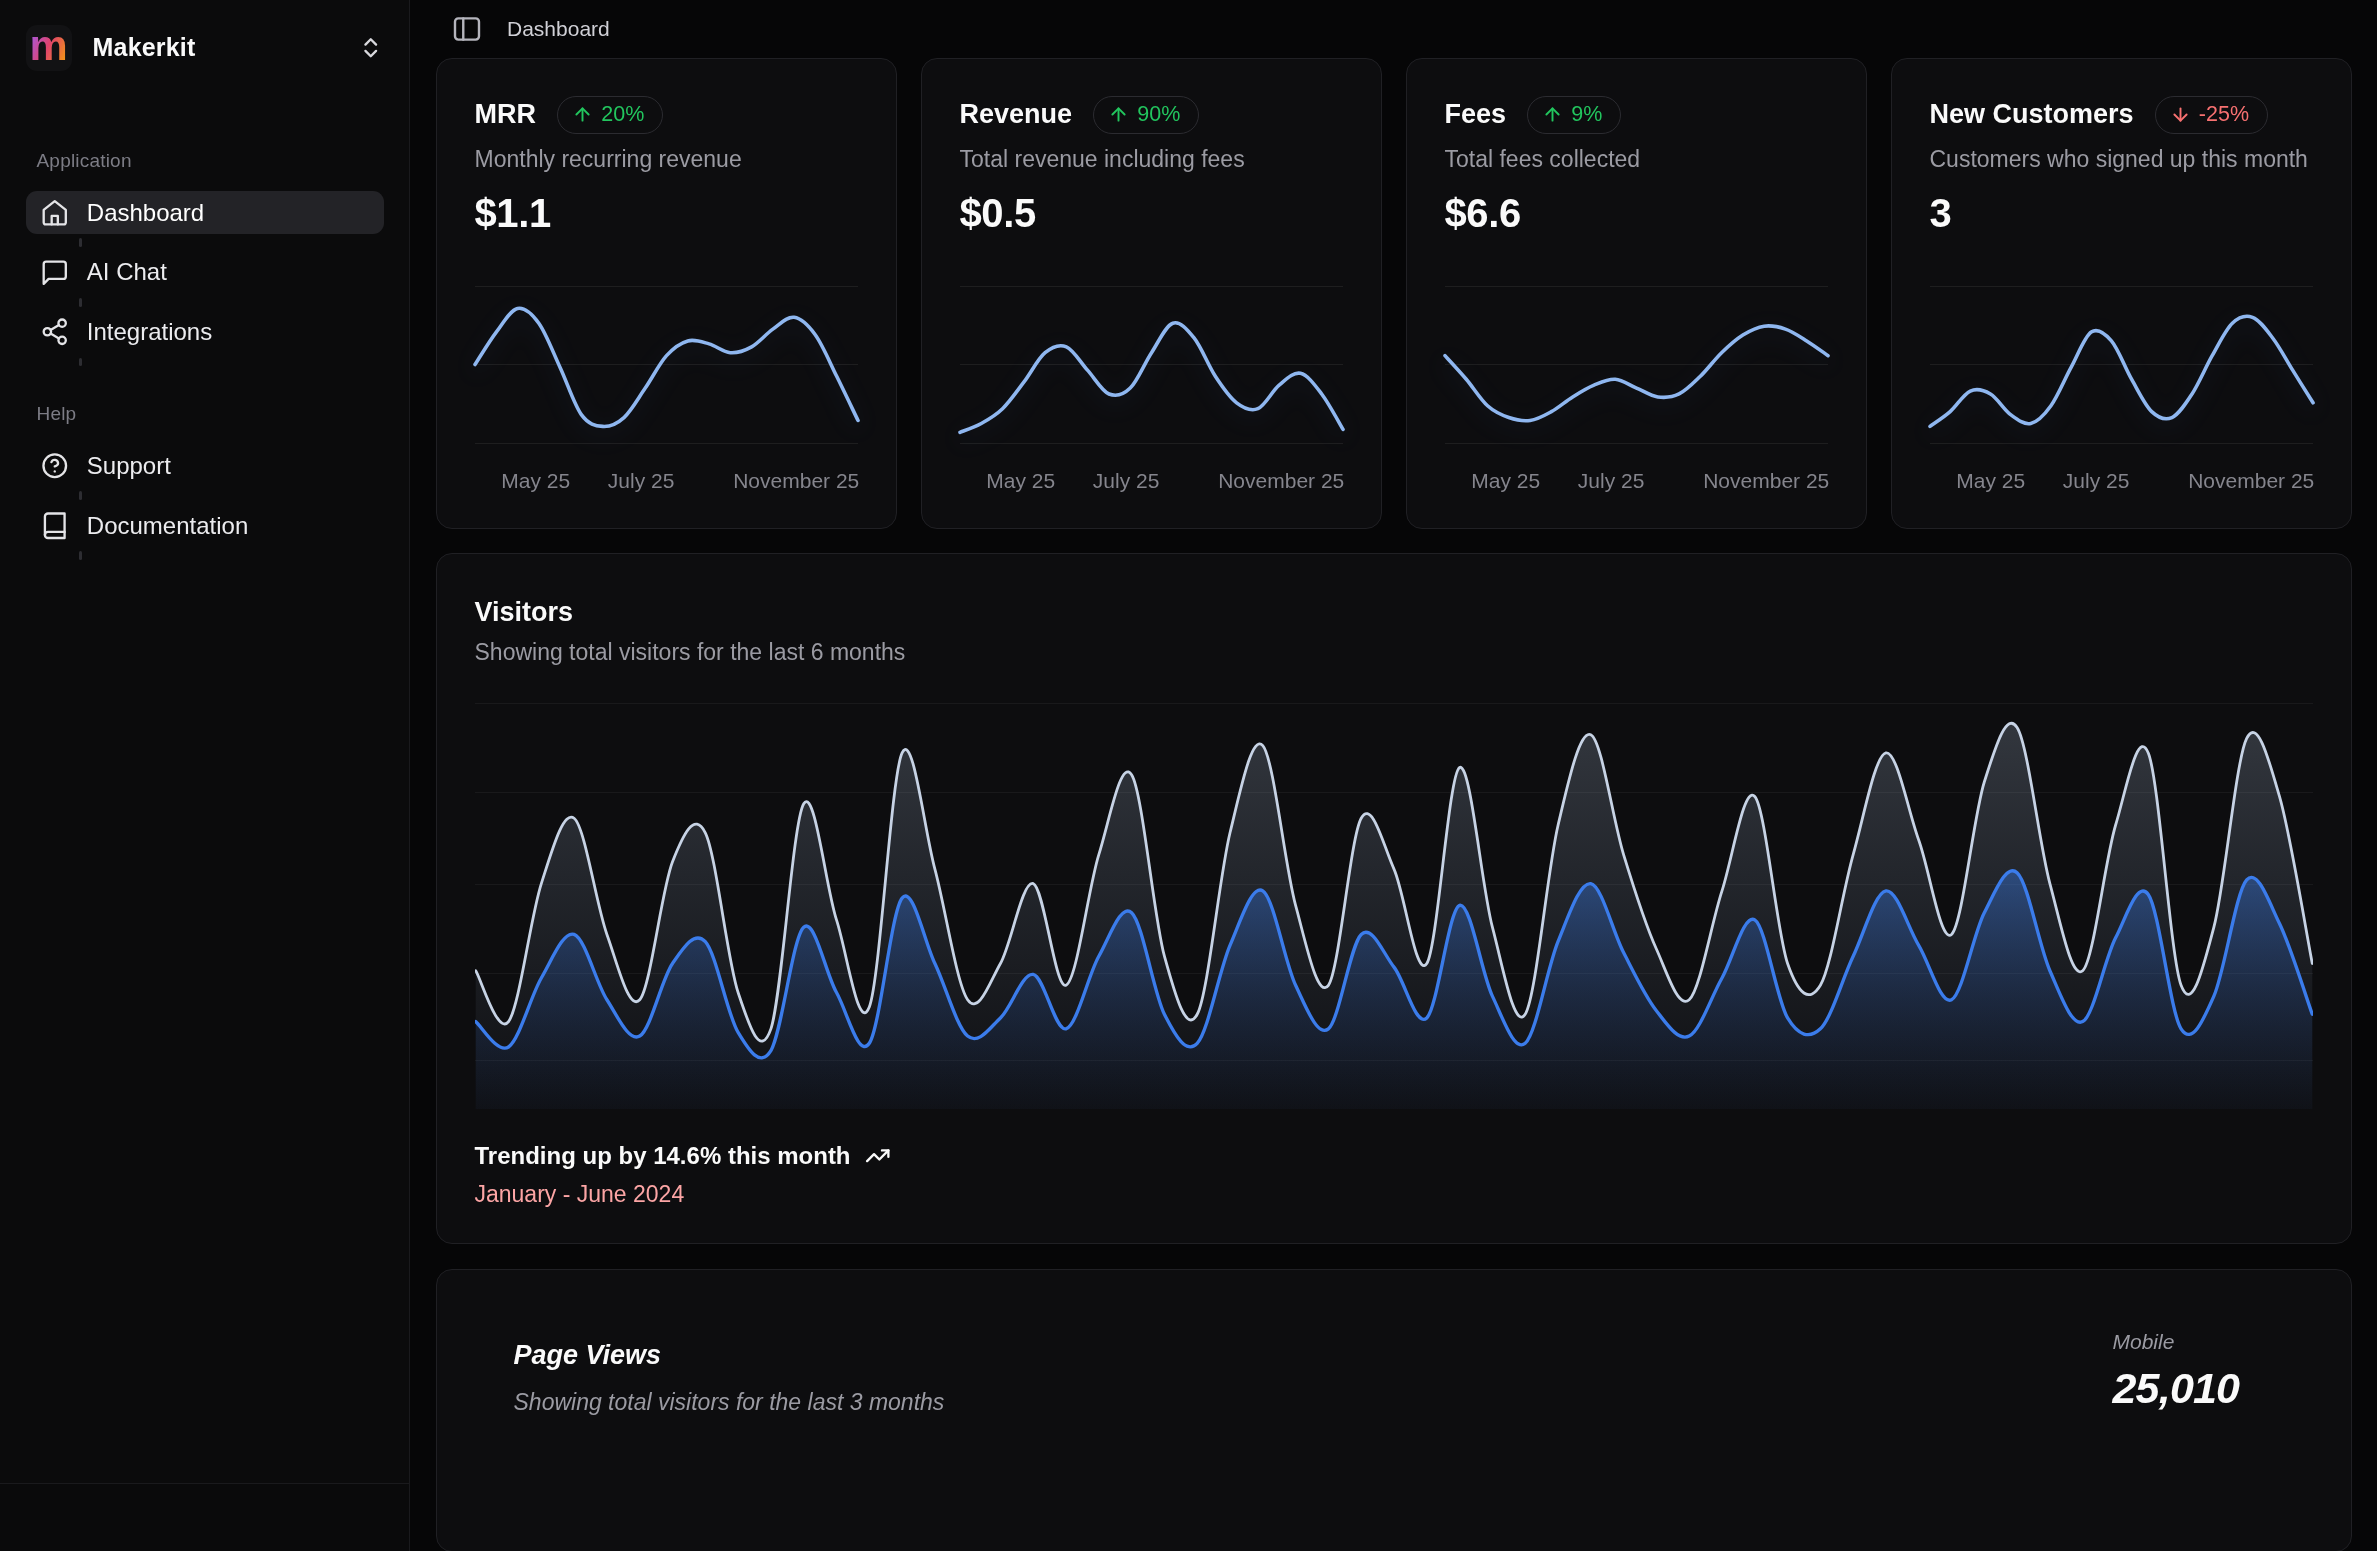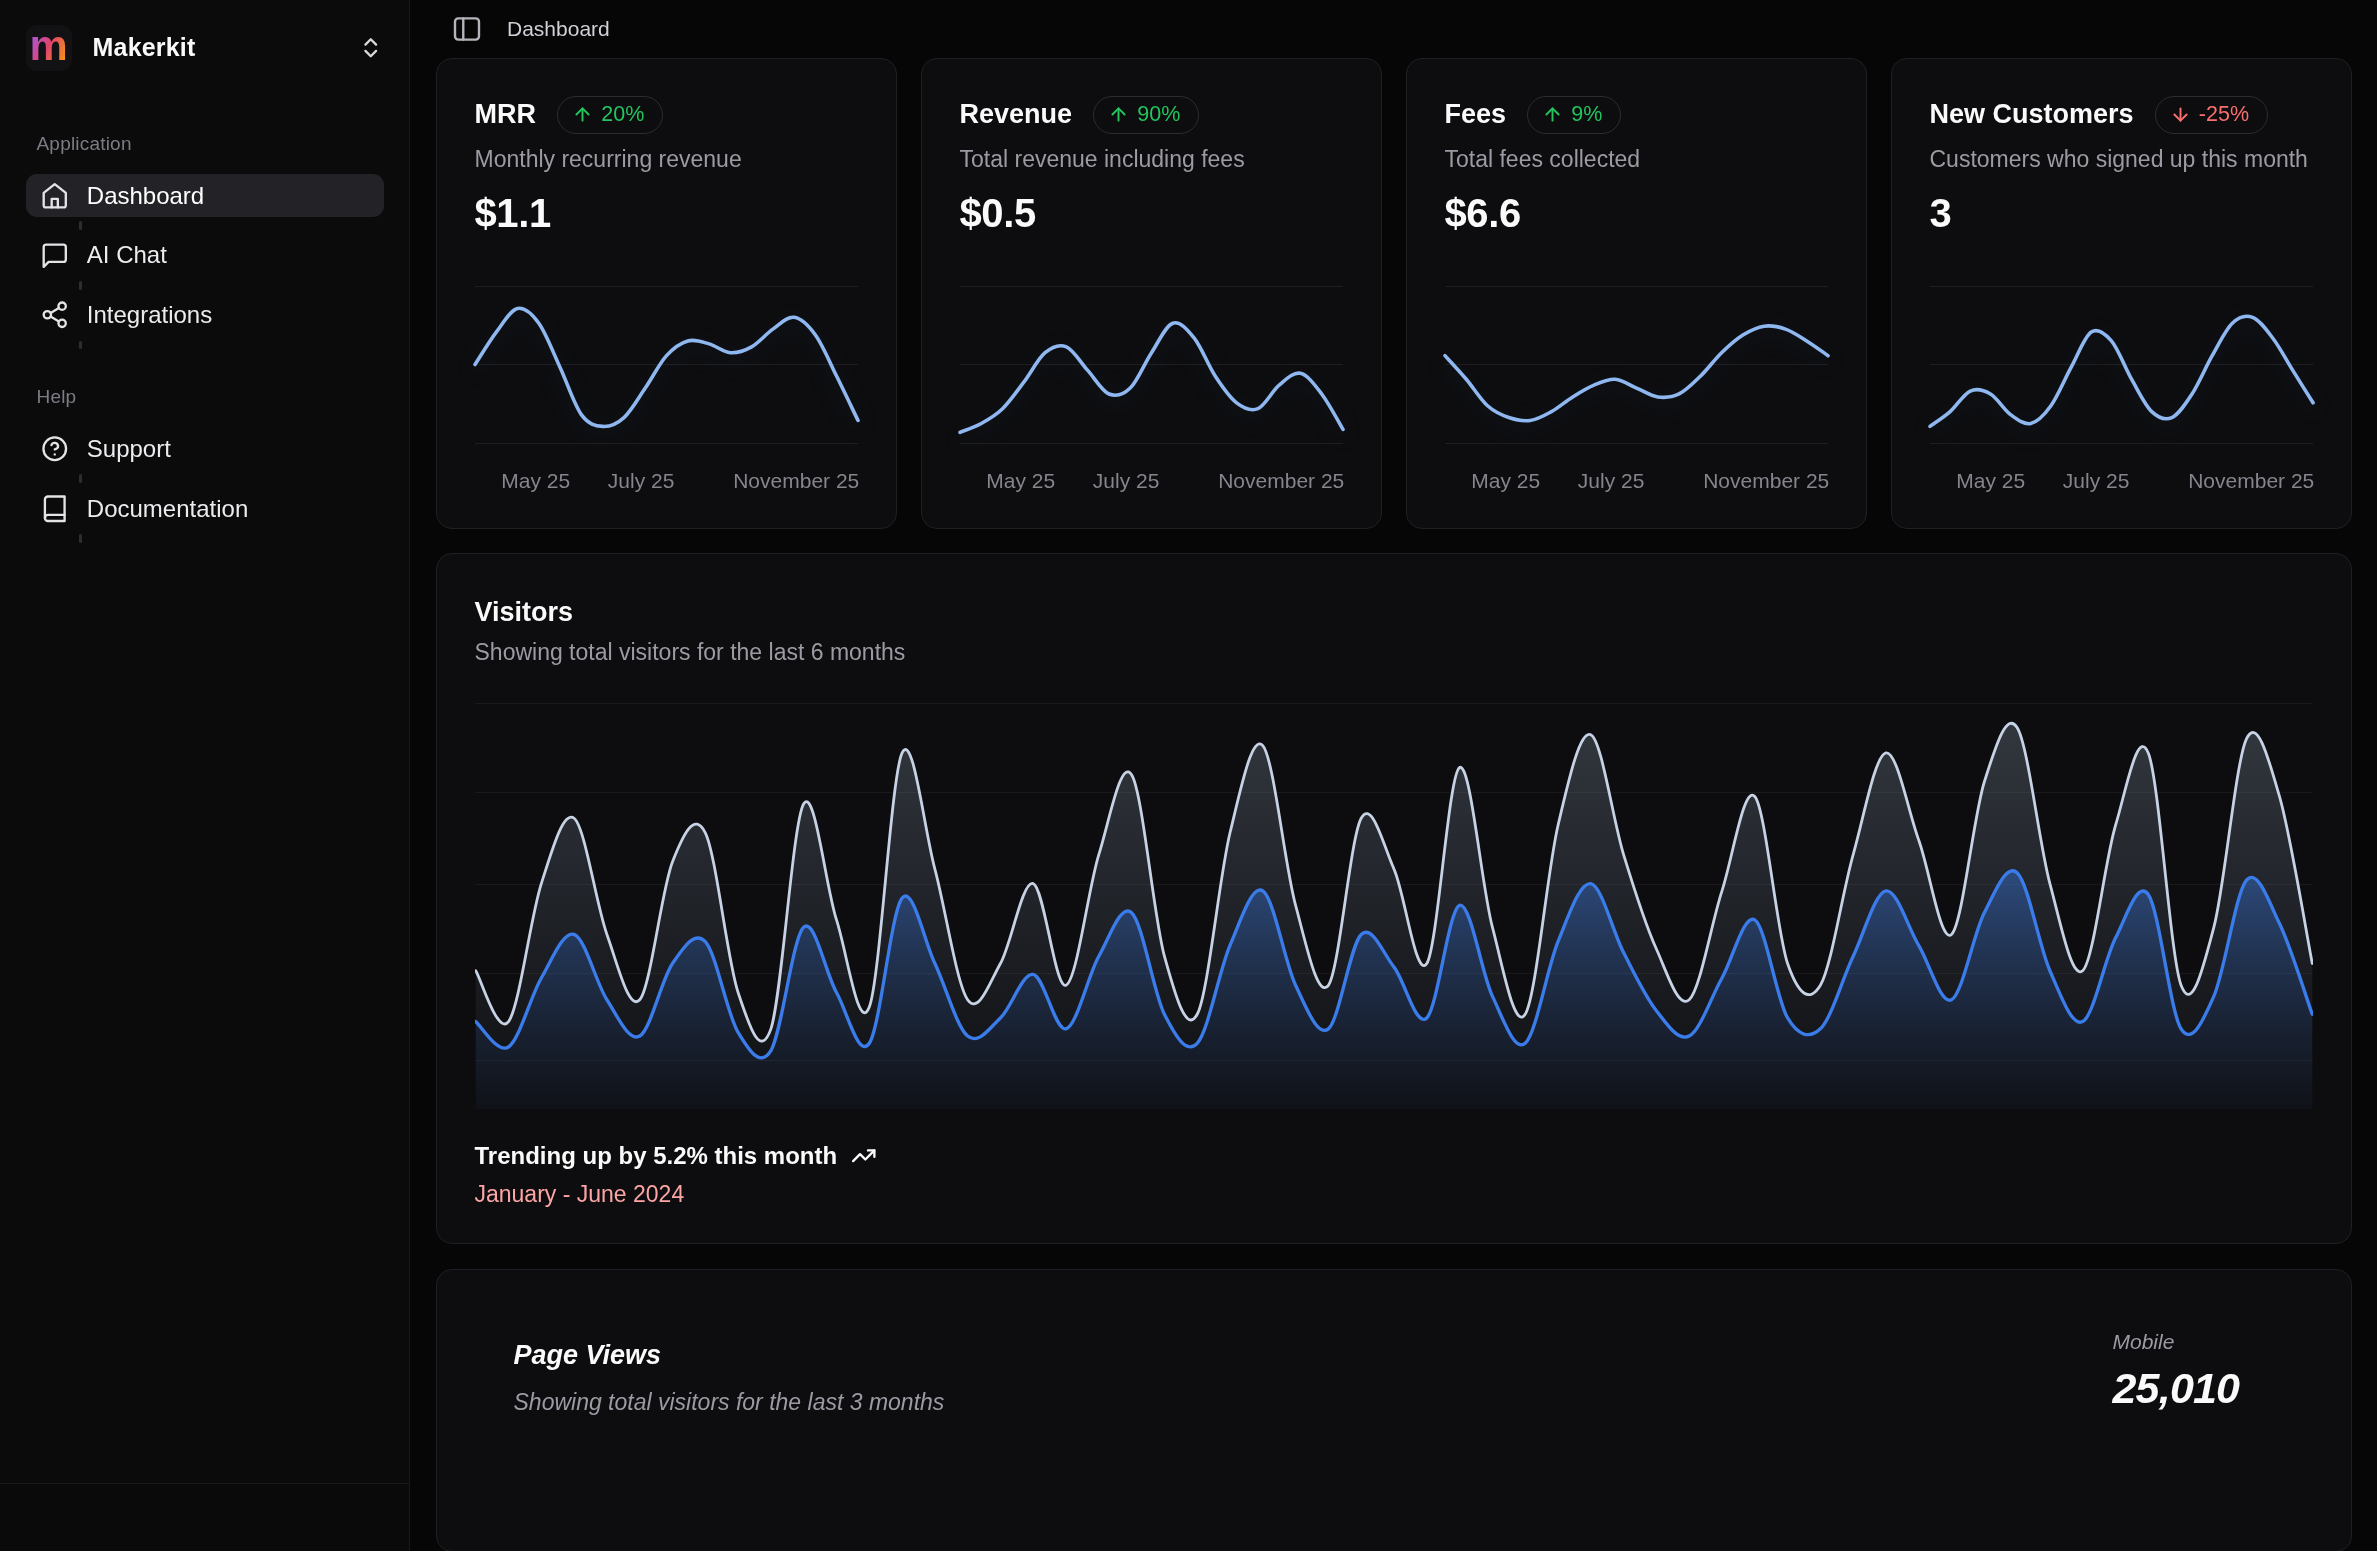--- a/index.html
+++ b/index.html
@@ -38,21 +38,21 @@
   .brand{display:flex;align-items:center;gap:21px;height:53px;}
   .brand-logo{width:46px;height:46px;border-radius:11px;background:#121214;display:grid;place-items:center;}
   .brand-logo .m{
     font-size:43px;font-weight:800;line-height:1;
     background:linear-gradient(115deg,#9b5cf6 5%,#e0436c 50%,#f59e0b 95%);
     -webkit-background-clip:text;background-clip:text;color:transparent;
     transform:translateY(-2.4px);
   }
   .brand-name{font-size:25px;font-weight:600;letter-spacing:0.2px;}
   .brand-toggle{margin-left:auto;color:#d8d8dd;width:25.5px;height:25.5px;cursor:pointer;}
-  .nav-section-label{font-size:19px;font-weight:500;color:var(--text-3);margin:59px 0 19px 11px;letter-spacing:0.2px;}
+  .nav-section-label{font-size:19px;font-weight:500;color:var(--text-3);margin:76px 0 19px 11px;letter-spacing:0.2px;}
   .nav-section-label.second{margin-top:37px;}
   .nav-item{
     display:flex;align-items:center;gap:17.5px;
     height:43px;padding:0 14.3px;border-radius:11px;
     font-size:24px;font-weight:500;color:#ececef;cursor:pointer;
   }
   .nav-item.active{background:#232327;color:#ffffff;}
   .nav-item .nav-ic{width:29.5px;height:29.5px;flex:0 0 29.5px;color:#e4e4e7;}
   .nav-dash{display:block;width:3.2px;height:8.8px;border-radius:1.6px;background:#2d2d32;margin:4px 0 4px 53px;}
   .sidebar-footer{position:absolute;left:0;right:0;bottom:0;height:69px;border-top:0.8px solid var(--border-soft);background:#0a0a0b;}
@@ -364,21 +364,21 @@
             </linearGradient>
           </defs>
           <path d="M0.0,336.3C6.9,347.0,27.5,418.4,41.2,400.2C54.9,381.9,68.7,269.4,82.4,226.9C96.1,184.3,109.9,134.2,123.6,144.8C137.3,155.4,151.1,252.7,164.8,290.7C178.5,328.7,192.3,388.0,206.0,372.8C219.7,357.6,233.4,234.5,247.2,199.5C260.9,164.6,274.6,135.7,288.4,163.0C302.1,190.4,315.8,322.6,329.6,363.7C343.3,404.7,357.0,448.8,370.8,409.3C384.5,369.8,398.2,149.4,412.0,126.6C425.7,103.8,439.4,229.9,453.2,272.5C466.9,315.0,480.6,416.9,494.4,381.9C508.1,347.0,521.8,91.6,535.6,62.7C549.3,33.8,563.0,157.0,576.8,208.6C590.5,260.3,604.2,353.0,617.9,372.8C631.7,392.6,645.4,351.5,659.1,327.2C672.9,302.9,686.6,222.3,700.3,226.9C714.1,231.4,727.8,360.6,741.5,354.6C755.3,348.5,769.0,234.5,782.7,190.4C796.5,146.3,810.2,68.8,823.9,90.1C837.7,111.4,851.4,267.9,865.1,318.1C878.9,368.2,892.6,416.9,906.3,391.0C920.1,365.2,933.8,219.3,947.5,163.0C961.3,106.8,975.0,38.4,988.7,53.6C1002.4,68.8,1016.2,204.1,1029.9,254.2C1043.6,304.4,1057.4,372.8,1071.1,354.6C1084.8,336.3,1098.6,169.1,1112.3,144.8C1126.0,120.5,1139.8,178.2,1153.5,208.6C1167.2,239.0,1181.0,348.5,1194.7,327.2C1208.4,305.9,1222.2,88.6,1235.9,81.0C1249.6,73.4,1263.4,229.9,1277.1,281.6C1290.8,333.3,1304.6,412.3,1318.3,391.0C1332.0,369.8,1345.8,212.4,1359.5,153.9C1373.2,95.4,1386.9,33.8,1400.7,39.9C1414.4,46.0,1428.1,145.6,1441.9,190.4C1455.6,235.2,1469.3,278.6,1483.1,309.0C1496.8,339.4,1510.5,385.0,1524.3,372.8C1538.0,360.6,1551.7,278.6,1565.5,236.0C1579.2,193.4,1592.9,102.2,1606.7,117.4C1620.4,132.6,1634.1,287.7,1647.9,327.2C1661.6,366.7,1675.3,377.4,1689.1,354.6C1702.8,331.8,1716.5,239.0,1730.3,190.4C1744.0,141.8,1757.7,65.8,1771.4,62.7C1785.2,59.7,1798.9,134.2,1812.6,172.2C1826.4,210.2,1840.1,302.9,1853.8,290.7C1867.6,278.6,1881.3,142.5,1895.0,99.2C1908.8,55.9,1922.5,9.5,1936.2,30.8C1950.0,52.1,1963.7,176.0,1977.4,226.9C1991.2,277.8,2004.9,348.5,2018.6,336.3C2032.4,324.2,2046.1,199.5,2059.8,153.9C2073.6,108.3,2087.3,29.3,2101.0,62.7C2114.8,96.2,2128.5,318.1,2142.2,354.6C2155.9,391.0,2169.7,333.3,2183.4,281.6C2197.1,229.9,2210.9,71.8,2224.6,44.5C2238.3,17.1,2252.1,70.3,2265.8,117.4C2279.5,164.6,2300.1,292.2,2307.0,327.2L2307,510L0,510Z" fill="url(#grad0)"></path>
           <path d="M0.0,336.3C6.9,347.0,27.5,418.4,41.2,400.2C54.9,381.9,68.7,269.4,82.4,226.9C96.1,184.3,109.9,134.2,123.6,144.8C137.3,155.4,151.1,252.7,164.8,290.7C178.5,328.7,192.3,388.0,206.0,372.8C219.7,357.6,233.4,234.5,247.2,199.5C260.9,164.6,274.6,135.7,288.4,163.0C302.1,190.4,315.8,322.6,329.6,363.7C343.3,404.7,357.0,448.8,370.8,409.3C384.5,369.8,398.2,149.4,412.0,126.6C425.7,103.8,439.4,229.9,453.2,272.5C466.9,315.0,480.6,416.9,494.4,381.9C508.1,347.0,521.8,91.6,535.6,62.7C549.3,33.8,563.0,157.0,576.8,208.6C590.5,260.3,604.2,353.0,617.9,372.8C631.7,392.6,645.4,351.5,659.1,327.2C672.9,302.9,686.6,222.3,700.3,226.9C714.1,231.4,727.8,360.6,741.5,354.6C755.3,348.5,769.0,234.5,782.7,190.4C796.5,146.3,810.2,68.8,823.9,90.1C837.7,111.4,851.4,267.9,865.1,318.1C878.9,368.2,892.6,416.9,906.3,391.0C920.1,365.2,933.8,219.3,947.5,163.0C961.3,106.8,975.0,38.4,988.7,53.6C1002.4,68.8,1016.2,204.1,1029.9,254.2C1043.6,304.4,1057.4,372.8,1071.1,354.6C1084.8,336.3,1098.6,169.1,1112.3,144.8C1126.0,120.5,1139.8,178.2,1153.5,208.6C1167.2,239.0,1181.0,348.5,1194.7,327.2C1208.4,305.9,1222.2,88.6,1235.9,81.0C1249.6,73.4,1263.4,229.9,1277.1,281.6C1290.8,333.3,1304.6,412.3,1318.3,391.0C1332.0,369.8,1345.8,212.4,1359.5,153.9C1373.2,95.4,1386.9,33.8,1400.7,39.9C1414.4,46.0,1428.1,145.6,1441.9,190.4C1455.6,235.2,1469.3,278.6,1483.1,309.0C1496.8,339.4,1510.5,385.0,1524.3,372.8C1538.0,360.6,1551.7,278.6,1565.5,236.0C1579.2,193.4,1592.9,102.2,1606.7,117.4C1620.4,132.6,1634.1,287.7,1647.9,327.2C1661.6,366.7,1675.3,377.4,1689.1,354.6C1702.8,331.8,1716.5,239.0,1730.3,190.4C1744.0,141.8,1757.7,65.8,1771.4,62.7C1785.2,59.7,1798.9,134.2,1812.6,172.2C1826.4,210.2,1840.1,302.9,1853.8,290.7C1867.6,278.6,1881.3,142.5,1895.0,99.2C1908.8,55.9,1922.5,9.5,1936.2,30.8C1950.0,52.1,1963.7,176.0,1977.4,226.9C1991.2,277.8,2004.9,348.5,2018.6,336.3C2032.4,324.2,2046.1,199.5,2059.8,153.9C2073.6,108.3,2087.3,29.3,2101.0,62.7C2114.8,96.2,2128.5,318.1,2142.2,354.6C2155.9,391.0,2169.7,333.3,2183.4,281.6C2197.1,229.9,2210.9,71.8,2224.6,44.5C2238.3,17.1,2252.1,70.3,2265.8,117.4C2279.5,164.6,2300.1,292.2,2307.0,327.2" fill="none" stroke="#c7d3e5" stroke-width="3.5" stroke-linejoin="round" stroke-linecap="round"></path>
           <path d="M0.0,400.2C6.9,405.5,27.5,441.2,41.2,432.1C54.9,423.0,68.7,369.0,82.4,345.4C96.1,321.9,109.9,286.2,123.6,290.7C137.3,295.3,151.1,351.5,164.8,372.8C178.5,394.1,192.3,426.0,206.0,418.4C219.7,410.8,233.4,347.0,247.2,327.2C260.9,307.4,274.6,285.4,288.4,299.8C302.1,314.3,315.8,391.0,329.6,413.8C343.3,436.6,357.0,458.7,370.8,436.6C384.5,414.6,398.2,293.8,412.0,281.6C425.7,269.4,439.4,339.4,453.2,363.7C466.9,388.0,480.6,447.3,494.4,427.5C508.1,407.8,521.8,261.8,535.6,245.1C549.3,228.4,563.0,298.3,576.8,327.2C590.5,356.1,604.2,407.0,617.9,418.4C631.7,429.8,645.4,408.5,659.1,395.6C672.9,382.7,686.6,338.6,700.3,340.9C714.1,343.2,727.8,413.1,741.5,409.3C755.3,405.5,769.0,342.4,782.7,318.1C796.5,293.8,810.2,251.2,823.9,263.4C837.7,275.5,851.4,363.7,865.1,391.0C878.9,418.4,892.6,442.0,906.3,427.5C920.1,413.1,933.8,336.3,947.5,304.4C961.3,272.5,975.0,227.6,988.7,236.0C1002.4,244.4,1016.2,325.7,1029.9,354.6C1043.6,383.4,1057.4,419.9,1071.1,409.3C1084.8,398.6,1098.6,303.6,1112.3,290.7C1126.0,277.8,1139.8,314.3,1153.5,331.8C1167.2,349.2,1181.0,408.5,1194.7,395.6C1208.4,382.7,1222.2,258.8,1235.9,254.2C1249.6,249.7,1263.4,339.4,1277.1,368.2C1290.8,397.1,1304.6,438.9,1318.3,427.5C1332.0,416.1,1345.8,333.3,1359.5,299.8C1373.2,266.4,1386.9,224.6,1400.7,226.9C1414.4,229.2,1428.1,286.9,1441.9,313.5C1455.6,340.1,1469.3,369.0,1483.1,386.5C1496.8,404.0,1510.5,425.2,1524.3,418.4C1538.0,411.6,1551.7,369.8,1565.5,345.4C1579.2,321.1,1592.9,264.1,1606.7,272.5C1620.4,280.8,1634.1,372.8,1647.9,395.6C1661.6,418.4,1675.3,422.2,1689.1,409.3C1702.8,396.4,1716.5,347.0,1730.3,318.1C1744.0,289.2,1757.7,238.3,1771.4,236.0C1785.2,233.7,1798.9,281.6,1812.6,304.4C1826.4,327.2,1840.1,379.6,1853.8,372.8C1867.6,366.0,1881.3,290.0,1895.0,263.4C1908.8,236.8,1922.5,201.0,1936.2,213.2C1950.0,225.4,1963.7,305.2,1977.4,336.3C1991.2,367.5,2004.9,407.0,2018.6,400.2C2032.4,393.3,2046.1,321.9,2059.8,295.3C2073.6,268.7,2087.3,221.6,2101.0,240.6C2114.8,259.6,2128.5,388.0,2142.2,409.3C2155.9,430.6,2169.7,399.4,2183.4,368.2C2197.1,337.1,2210.9,237.5,2224.6,222.3C2238.3,207.1,2252.1,248.9,2265.8,277.0C2279.5,305.2,2300.1,372.0,2307.0,391.0L2307,510L0,510Z" fill="url(#grad1)"></path>
           <path d="M0.0,400.2C6.9,405.5,27.5,441.2,41.2,432.1C54.9,423.0,68.7,369.0,82.4,345.4C96.1,321.9,109.9,286.2,123.6,290.7C137.3,295.3,151.1,351.5,164.8,372.8C178.5,394.1,192.3,426.0,206.0,418.4C219.7,410.8,233.4,347.0,247.2,327.2C260.9,307.4,274.6,285.4,288.4,299.8C302.1,314.3,315.8,391.0,329.6,413.8C343.3,436.6,357.0,458.7,370.8,436.6C384.5,414.6,398.2,293.8,412.0,281.6C425.7,269.4,439.4,339.4,453.2,363.7C466.9,388.0,480.6,447.3,494.4,427.5C508.1,407.8,521.8,261.8,535.6,245.1C549.3,228.4,563.0,298.3,576.8,327.2C590.5,356.1,604.2,407.0,617.9,418.4C631.7,429.8,645.4,408.5,659.1,395.6C672.9,382.7,686.6,338.6,700.3,340.9C714.1,343.2,727.8,413.1,741.5,409.3C755.3,405.5,769.0,342.4,782.7,318.1C796.5,293.8,810.2,251.2,823.9,263.4C837.7,275.5,851.4,363.7,865.1,391.0C878.9,418.4,892.6,442.0,906.3,427.5C920.1,413.1,933.8,336.3,947.5,304.4C961.3,272.5,975.0,227.6,988.7,236.0C1002.4,244.4,1016.2,325.7,1029.9,354.6C1043.6,383.4,1057.4,419.9,1071.1,409.3C1084.8,398.6,1098.6,303.6,1112.3,290.7C1126.0,277.8,1139.8,314.3,1153.5,331.8C1167.2,349.2,1181.0,408.5,1194.7,395.6C1208.4,382.7,1222.2,258.8,1235.9,254.2C1249.6,249.7,1263.4,339.4,1277.1,368.2C1290.8,397.1,1304.6,438.9,1318.3,427.5C1332.0,416.1,1345.8,333.3,1359.5,299.8C1373.2,266.4,1386.9,224.6,1400.7,226.9C1414.4,229.2,1428.1,286.9,1441.9,313.5C1455.6,340.1,1469.3,369.0,1483.1,386.5C1496.8,404.0,1510.5,425.2,1524.3,418.4C1538.0,411.6,1551.7,369.8,1565.5,345.4C1579.2,321.1,1592.9,264.1,1606.7,272.5C1620.4,280.8,1634.1,372.8,1647.9,395.6C1661.6,418.4,1675.3,422.2,1689.1,409.3C1702.8,396.4,1716.5,347.0,1730.3,318.1C1744.0,289.2,1757.7,238.3,1771.4,236.0C1785.2,233.7,1798.9,281.6,1812.6,304.4C1826.4,327.2,1840.1,379.6,1853.8,372.8C1867.6,366.0,1881.3,290.0,1895.0,263.4C1908.8,236.8,1922.5,201.0,1936.2,213.2C1950.0,225.4,1963.7,305.2,1977.4,336.3C1991.2,367.5,2004.9,407.0,2018.6,400.2C2032.4,393.3,2046.1,321.9,2059.8,295.3C2073.6,268.7,2087.3,221.6,2101.0,240.6C2114.8,259.6,2128.5,388.0,2142.2,409.3C2155.9,430.6,2169.7,399.4,2183.4,368.2C2197.1,337.1,2210.9,237.5,2224.6,222.3C2238.3,207.1,2252.1,248.9,2265.8,277.0C2279.5,305.2,2300.1,372.0,2307.0,391.0" fill="none" stroke="#3b7ceb" stroke-width="4.2" stroke-linejoin="round" stroke-linecap="round"></path>
         </svg>
     </div>
     <div class="vc-foot">
       <div class="vc-trend">
-        <span>Trending up by 5.2% this month</span>
+        <span>Trending up by 14.6% this month</span>
         <span class="trend-ic">
           <svg viewBox="0 0 24 24" width="25.5" height="25.5" fill="none" stroke="currentColor" stroke-width="2.2" stroke-linecap="round" stroke-linejoin="round">
               <polyline points="22 7 13.5 15.5 8.5 10.5 2 17"></polyline>
               <polyline points="16 7 22 7 22 13"></polyline>
             </svg>
         </span>
       </div>
       <div class="vc-range">January - June 2024</div>
     </div>
   </section>

